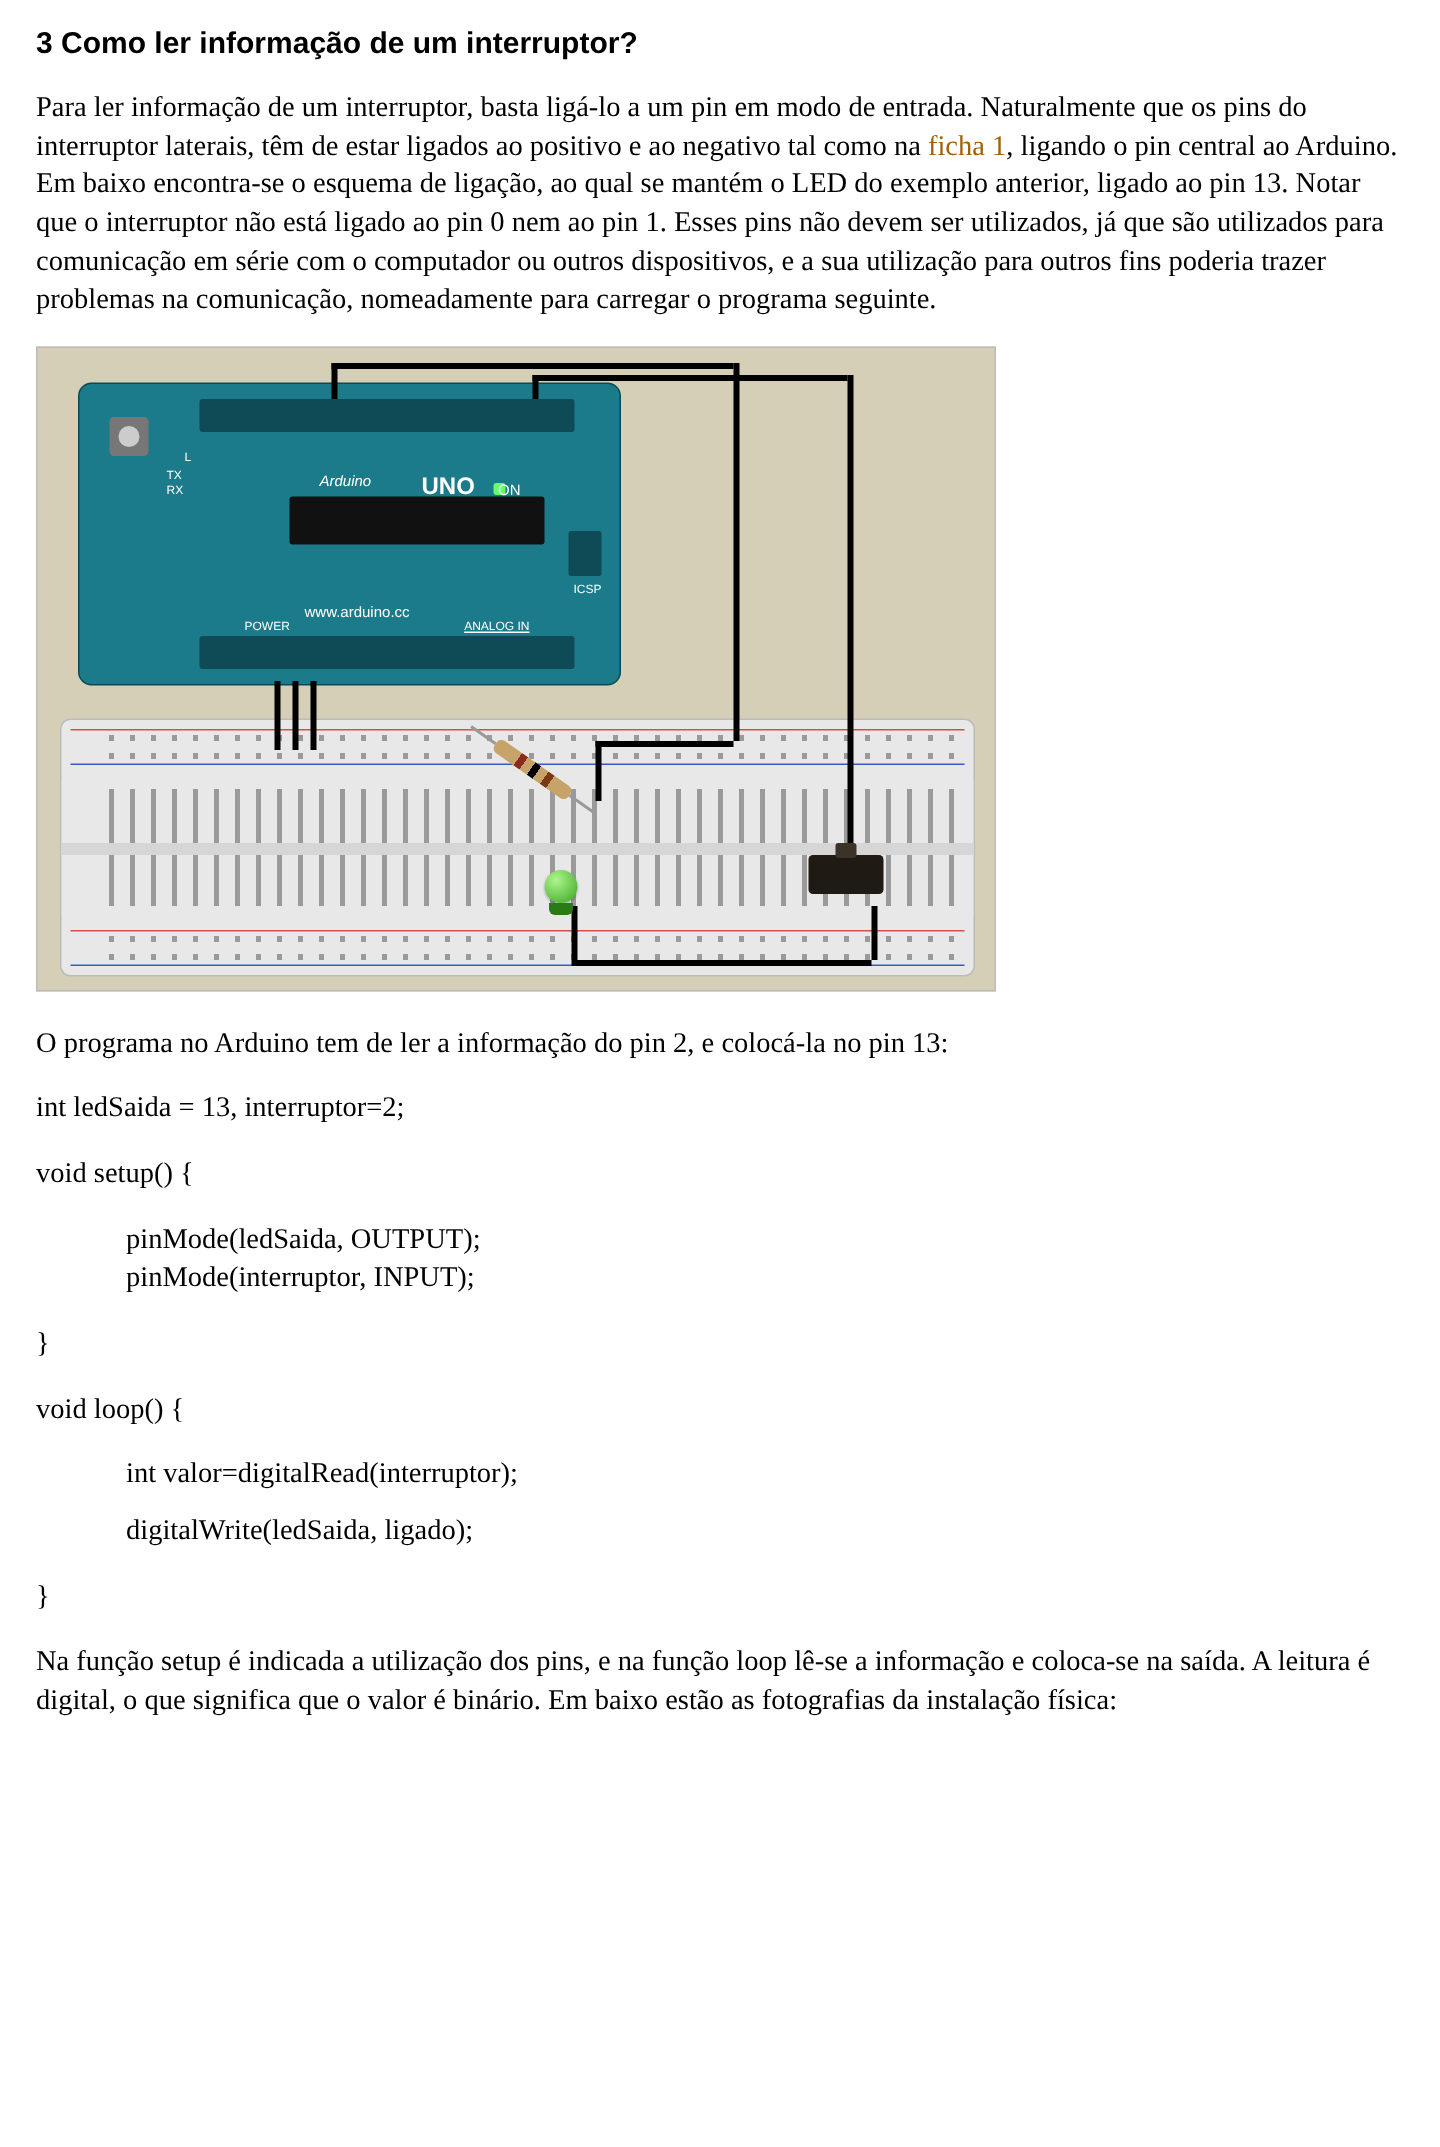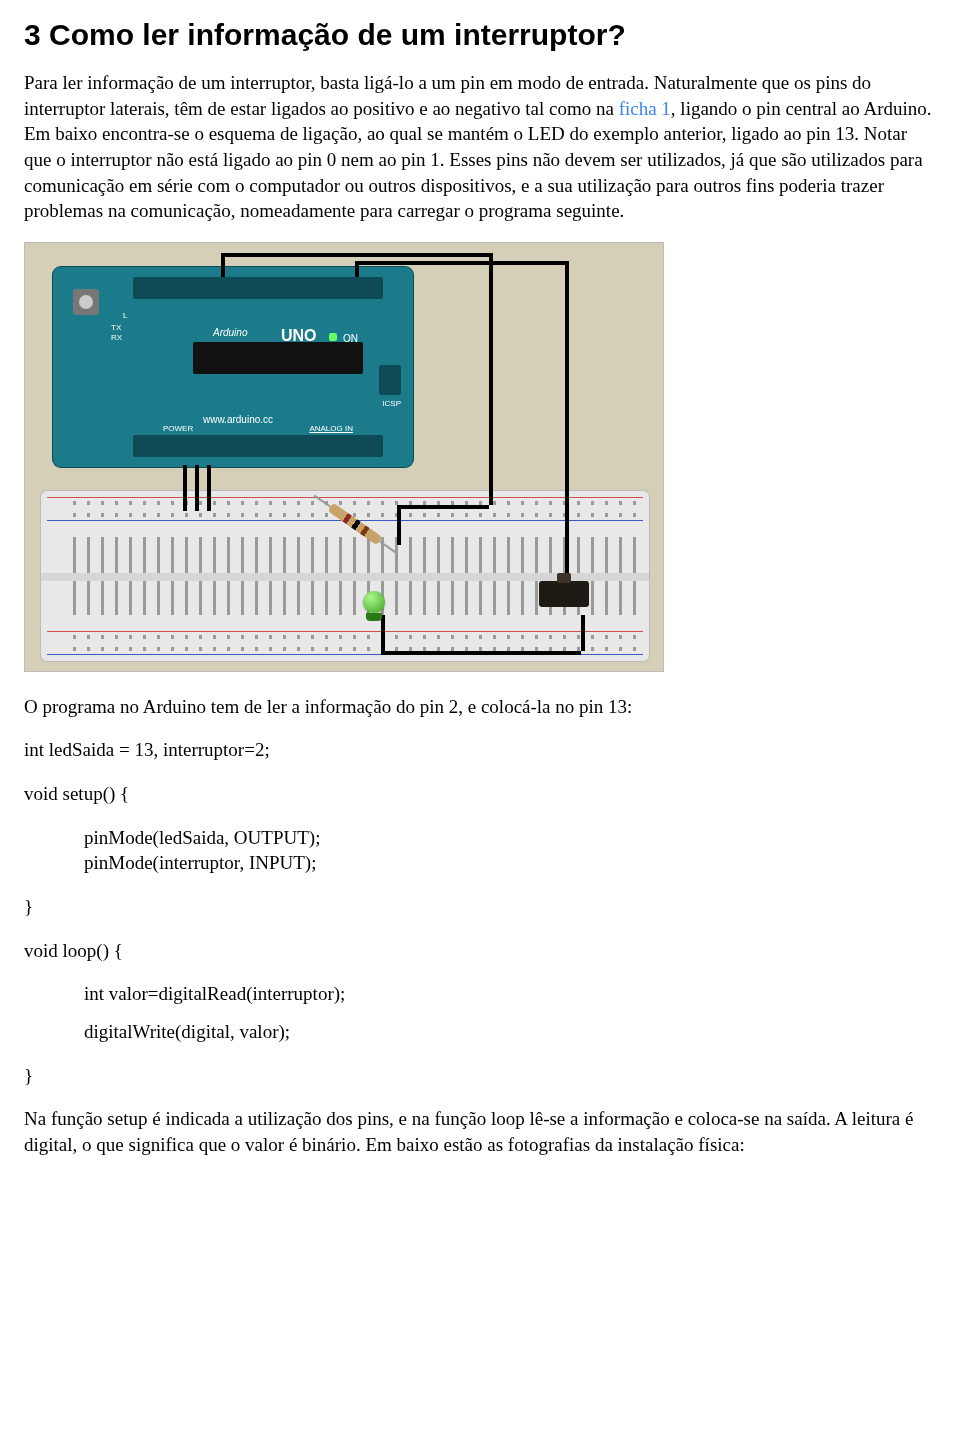--- a/index.html
+++ b/index.html
@@ -8,29 +8,29 @@
     font-family: "Times New Roman", Times, serif;
     font-size: 19px;
     color: #000;
     background: #fff;
     width: 960px;
     box-sizing: border-box;
   }
   h1 {
     font-family: Verdana, Geneva, sans-serif;
     font-weight: bold;
-    font-size: 30px;
+    font-size: 20px;
     margin: 0 0 18px 0;
   }
   p {
     margin: 0 0 18px 0;
     line-height: 1.35;
   }
   a {
-    color: #3b82f6;
+    color: #a16207;
     text-decoration: none;
     font-family: Liberation Serif, serif;
   }
   .code-block {
     margin: 0 0 18px 0;
     line-height: 1.35;
   }
   .indent {
     padding-left: 60px;
   }
@@ -108,21 +108,21 @@
     font-style: italic;
   }
   .arduino .uno {
     top: 60px;
     left: 228px;
     font-weight: bold;
     font-size: 16px;
   }
   .arduino .on {
     top: 66px;
-    left: 290px;
+    left: 279px;
     font-size: 10px;
   }
   .arduino .onled {
     position:absolute;top:66px;left:276px;width:8px;height:8px;background:#6f6;border-radius:2px;
   }
   .arduino .icsp {
     position:absolute;top:98px;right:12px;width:22px;height:30px;background:#0f4a57;border-radius:2px;
   }
   .arduino .icsplbl {top:132px;right:12px;font-size:8px;}
   .arduino .txrx {top:56px;left:58px;font-size:8px;line-height:10px;}
@@ -267,16 +267,16 @@
 
 <p>O programa no Arduino tem de ler a informação do pin 2, e colocá-la no pin 13:</p>
 
 <div class="code-block">int ledSaida = 13, interruptor=2;</div>
 <div class="code-block">void setup() {</div>
 <div class="code-block indent" style="margin-bottom:0;">pinMode(ledSaida, OUTPUT);</div>
 <div class="code-block indent">pinMode(interruptor, INPUT);</div>
 <div class="code-block">}</div>
 <div class="code-block">void loop() {</div>
 <div class="code-block indent" style="margin-bottom:12px;">int valor=digitalRead(interruptor);</div>
-<div class="code-block indent">digitalWrite(digital, valor);</div>
+<div class="code-block indent">digitalWrite(ledSaida, ligado);</div>
 <div class="code-block">}</div>
 
 <p>Na função setup é indicada a utilização dos pins, e na função loop lê-se a informação e coloca-se na saída. A leitura é digital, o que significa que o valor é binário. Em baixo estão as fotografias da instalação física:</p>
 
 </body></html>

